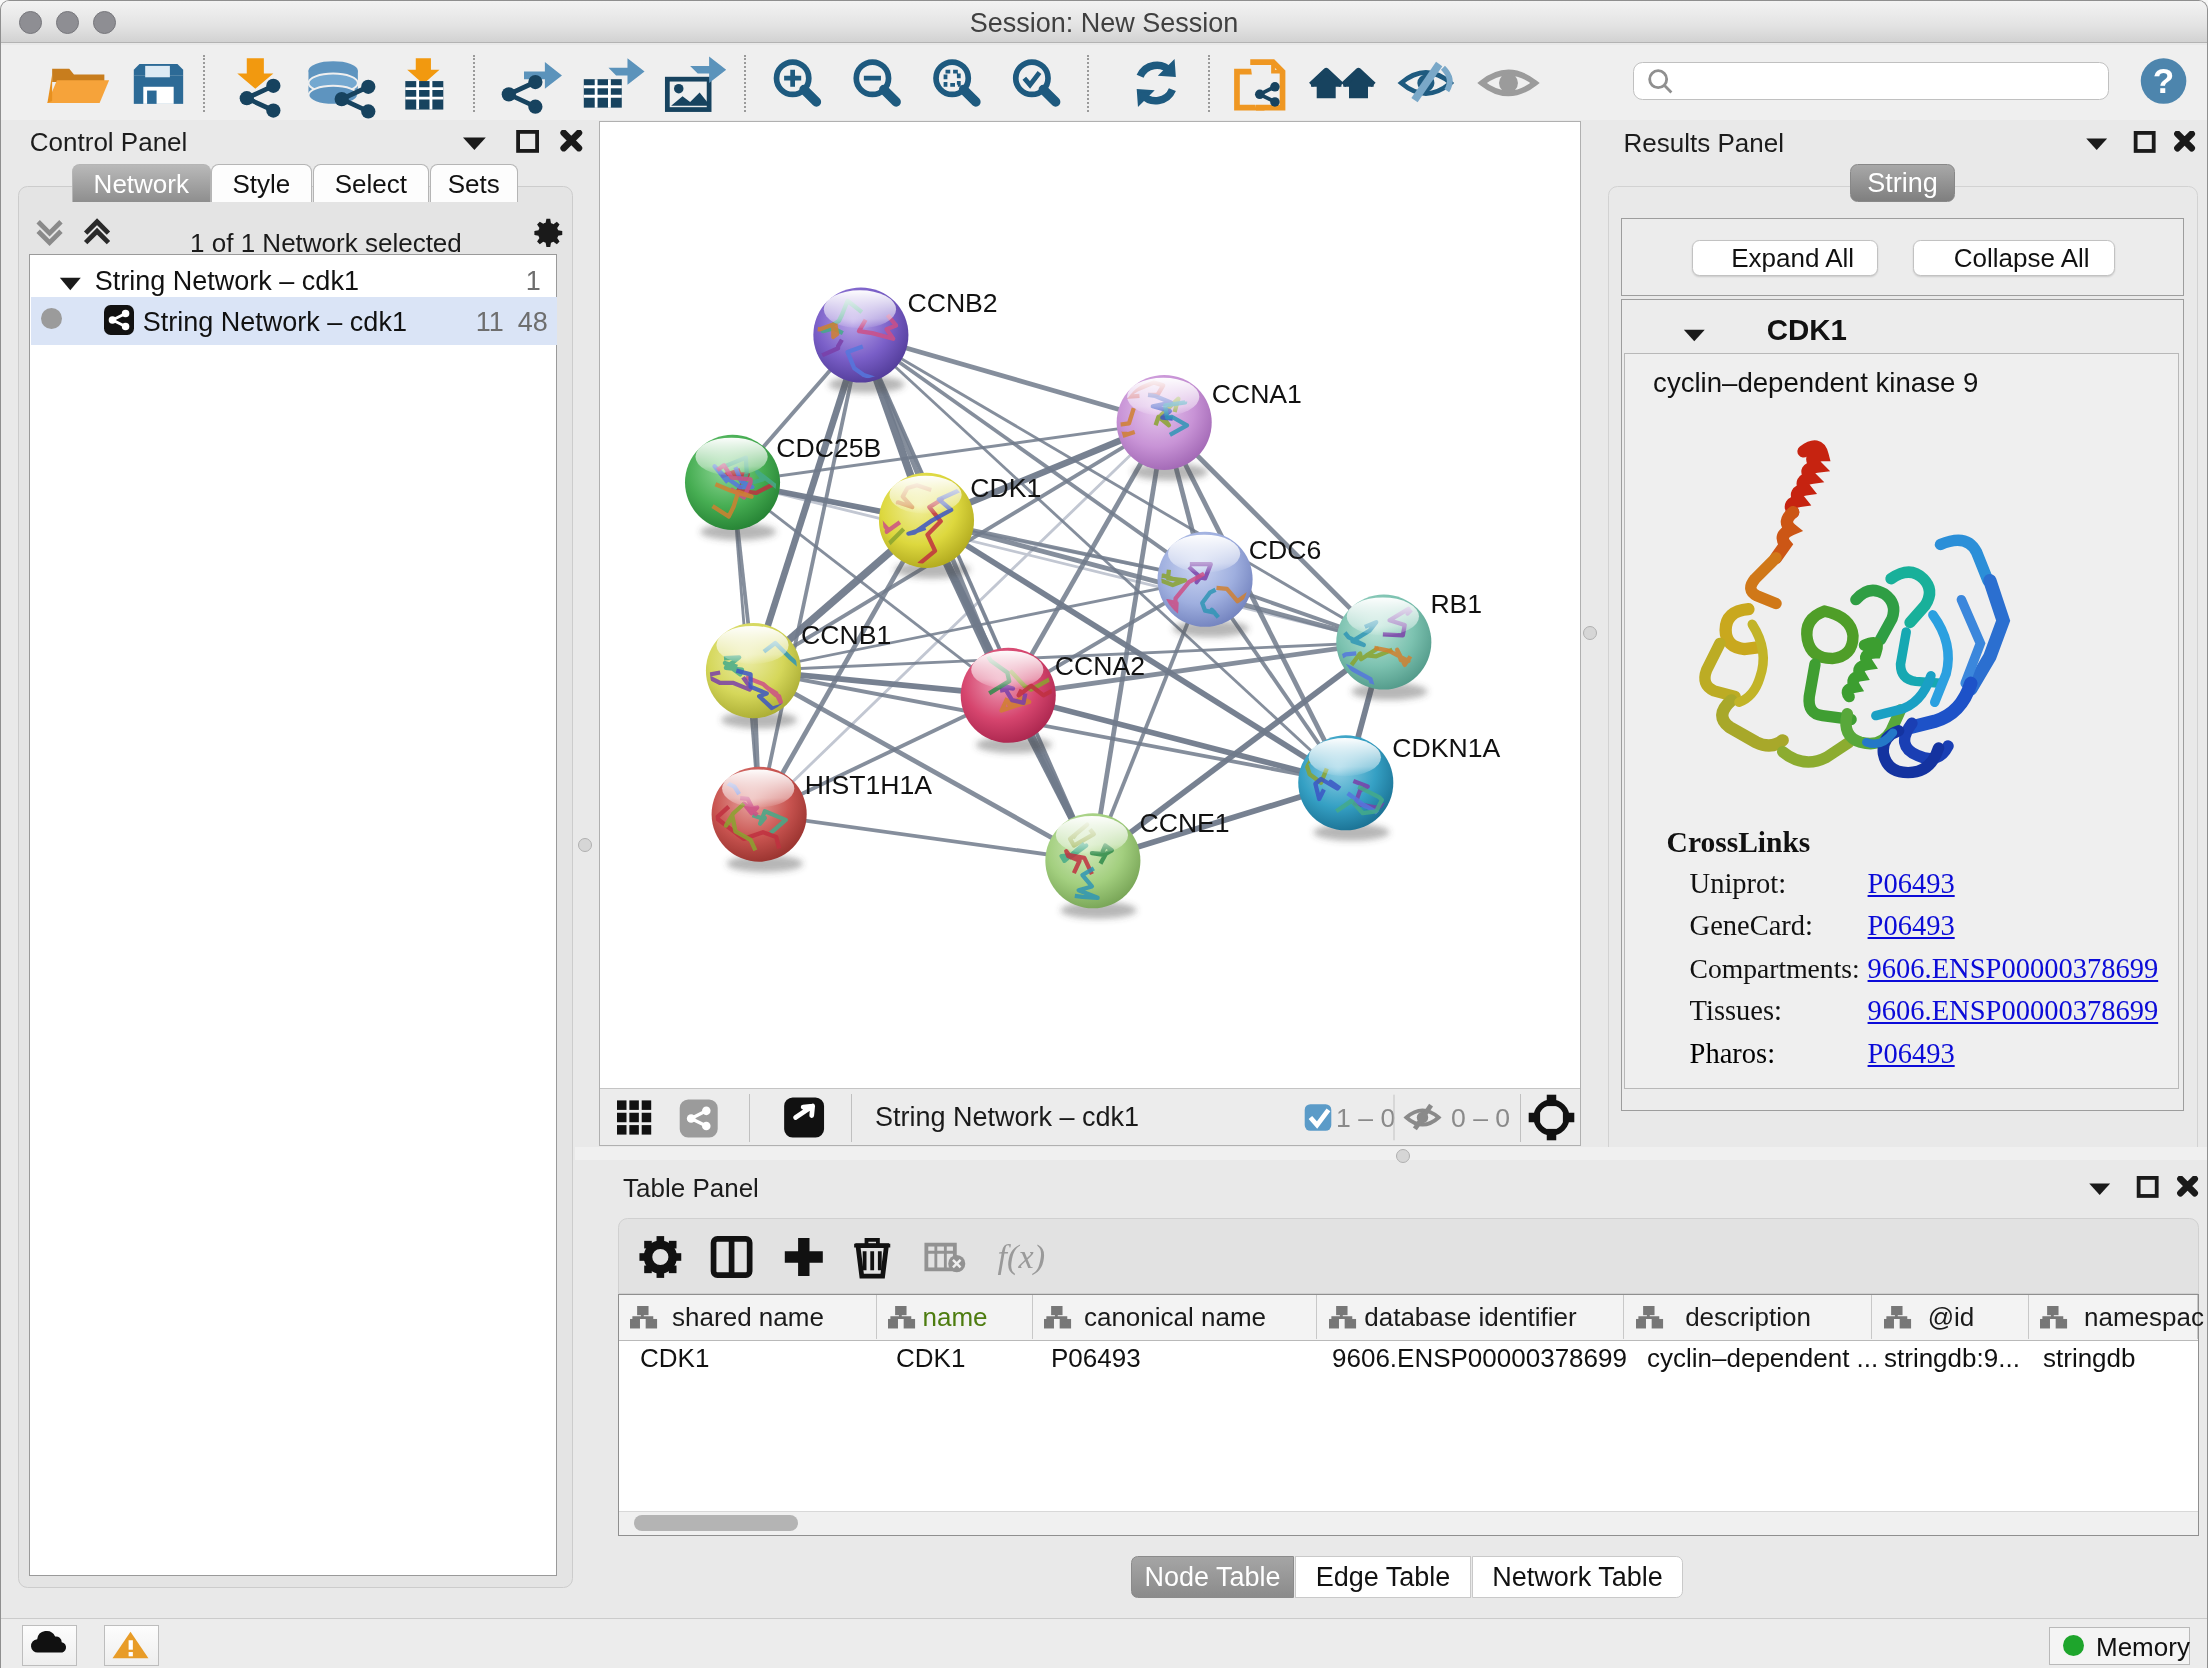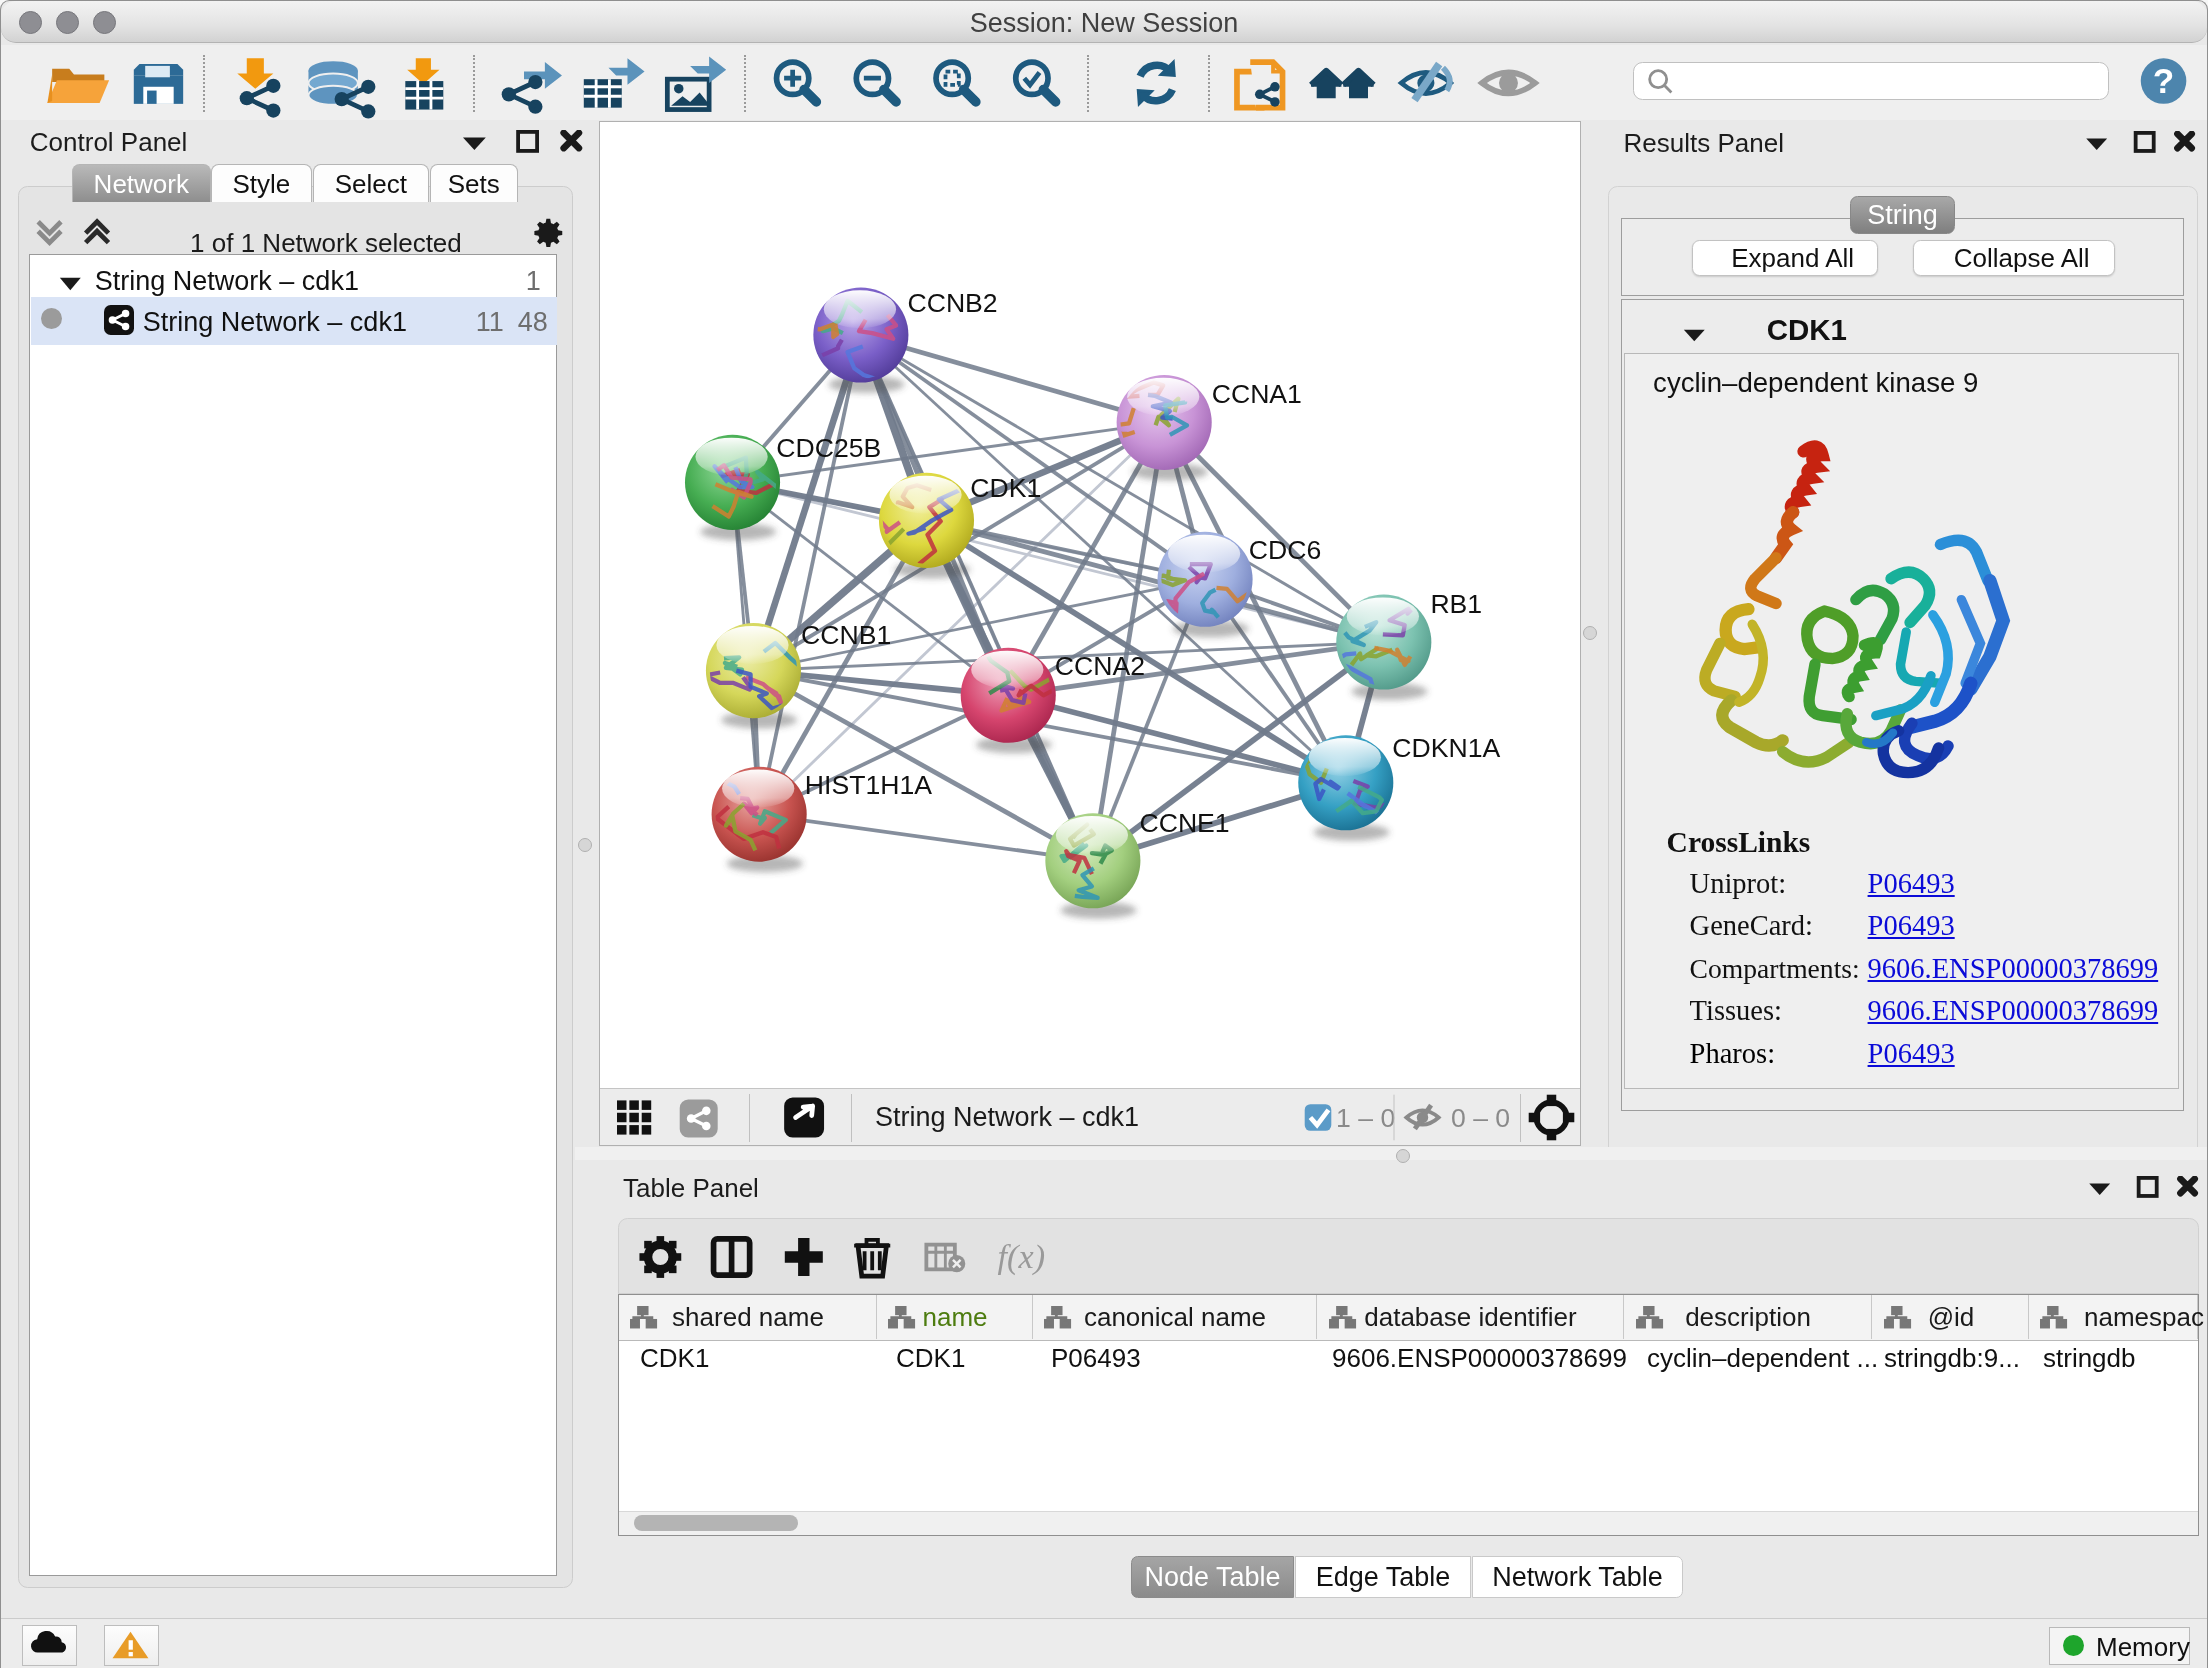--- a/index.html
+++ b/index.html
@@ -1,40 +1,40 @@
 <!DOCTYPE html>
 <html style="font-size:15px"><head>
 <meta charset="utf-8">
 <style>
 * { margin:0; padding:0; box-sizing:border-box; }
 html,body { width:2208px; height:1668px; background:#f7f7f7; font-family:"Liberation Sans",sans-serif; }
 #win { position:absolute; left:0; top:0; width:2208px; height:1668px; background:#e9e9e9; border-radius:9.5px 9.5px 0 0; overflow:hidden; border:1px solid #8f8f8f; border-bottom:none; }
 
-#titlebar { position:absolute; left:0; top:0; width:100%; height:42px; background:linear-gradient(180deg,#f3f3f3 0%,#e3e3e3 60%,#d2d2d2 100%); border-bottom:1.9px solid #b3b3b3;border-radius:15px; }
+#titlebar { position:absolute; left:0; top:0; width:100%; height:42px; background:linear-gradient(180deg,#f3f3f3 0%,#e3e3e3 60%,#d2d2d2 100%); border-bottom:1.9px solid #b3b3b3; }
 .tl { position:absolute; top:9.5px; width:23px; height:23px; border-radius:50%; background:#8e8e93; border:1px solid #77777c; }
 #title { position:absolute; top:6.7px; left:0; width:100%; text-align:center; font-size:27px; color:#404040; font-weight:500; }
 
 #toolbar { position:absolute; left:0; top:44px; width:100%; height:75px; background:#efefef; }
 .tsep { position:absolute; top:9.5px; height:57px; width:0; border-left:2.9px dotted #9a9a9a; }
 #searchbox { position:absolute; left:1632px; top:17px; width:476px; height:38px; background:#fff; border:1.9px solid #c0c0c0; border-radius:9.5px; }
 
 .ptitle { font-size:26px; color:#1c1c1c; }
 
 #cpanel { position:absolute; left:3.8px; top:121px; width:569px; height:1496px; background:#e9e9e9; }
 .tab { position:absolute; z-index:5; top:42px; height:38px; background:#fdfdfd; border:1px solid #b5b5b5; border-bottom:none; border-radius:7.6px 7.6px 0 0; font-size:26px; color:#111; text-align:center; line-height:38px; }
 .tabsel { background:linear-gradient(180deg,#b9b9b9,#8e8e8e); color:#fff; }
 #cp-sub { position:absolute; z-index:1; left:13.3px; top:64px; width:555px; height:1402px; background:#e4e4e4; border:1px solid #cccccc; border-radius:9.5px; }
 #cp-white { position:absolute; z-index:2; left:24px; top:132px; width:528px; height:1322px; background:#ffffff; border:1px solid #9a9a9a; }
 
 #netview { position:absolute; left:598px; top:120px; width:982px; height:1025px; background:#ffffff; border:1px solid #b0b0b0; }
 #netbar { position:absolute; left:0px; bottom:0px; width:100%; height:57px; background:#ececec; border-top:1px solid #c4c4c4; }
 
 #rpanel { position:absolute; left:1594px; top:120px; width:614px; height:1040px; }
 #rp-sub { position:absolute; left:13.3px; top:65px; width:590px; height:1001px; background:#e9e9e9; border:1.9px solid #d2d2d2; border-radius:9.5px; }
-#stringtab { position:absolute; left:255px; top:43px; width:105px; height:38px; background:linear-gradient(180deg,#a8a8a8,#7f7f7f); border:1px solid #888; border-radius:7.6px; color:#fff; font-size:27px; text-align:center; line-height:36px;margin-top:32px; }
+#stringtab { position:absolute; left:255px; top:43px; width:105px; height:38px; background:linear-gradient(180deg,#a8a8a8,#7f7f7f); border:1px solid #888; border-radius:7.6px; color:#fff; font-size:27px; text-align:center; line-height:36px; }
 .rbox { position:absolute; left:11.4px; background:#ececec; border:1.9px solid #9d9d9d; }
 .rbtn { position:absolute; top:21px; height:36px; background:#fff; border:1px solid #c2c2c2; border-radius:7.6px; font-size:26px; color:#111; text-align:center; line-height:34px; box-shadow:0 1px 1.9px rgba(0,0,0,.15);padding-left:16px; }
 
 #tpanel { position:absolute; left:590px; top:1159px; width:1619px; height:457px; background:#e9e9e9; }
 #tp-toolbar { position:absolute; left:27px; top:58px; width:1581px; height:76px; background:#e2e2e2; border:1px solid #d0d0d0; border-radius:9.5px 9.5px 0 0; }
 #tbl { position:absolute; left:27px; top:134px; width:1581px; height:242px; background:#fff; border:1.9px solid #8f8f8f; }
 .th { position:absolute; top:0; height:44px; border-right:1.9px solid #c8c8c8; font-size:26px; color:#1a1a1a; }
 .td { position:absolute; top:48px; font-size:26px; color:#111; }
 .btab { position:absolute; top:396px; height:42px; background:#fff; border:1px solid #c9c9c9; font-size:27px; color:#111; text-align:center; line-height:40px; }
 

